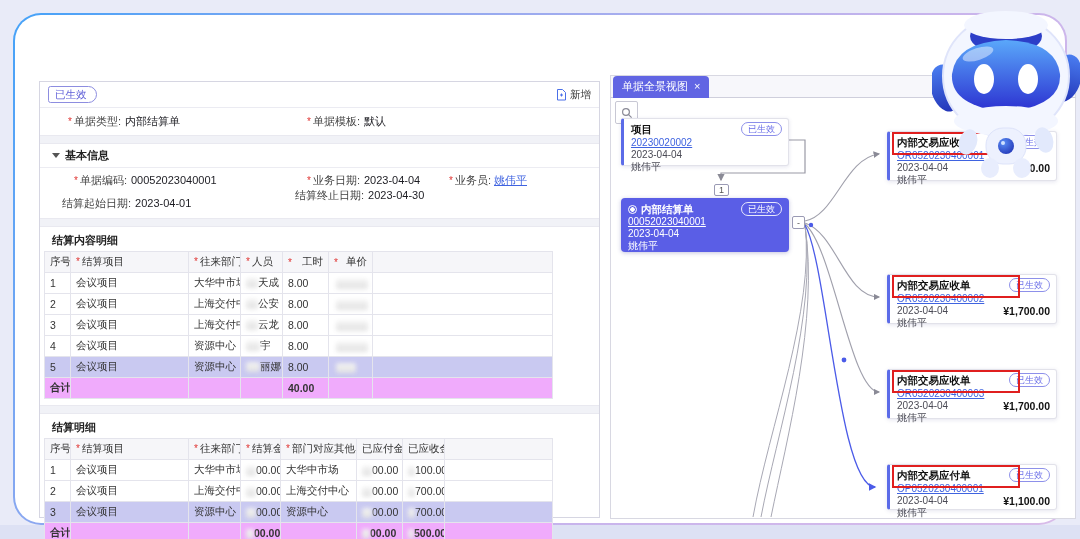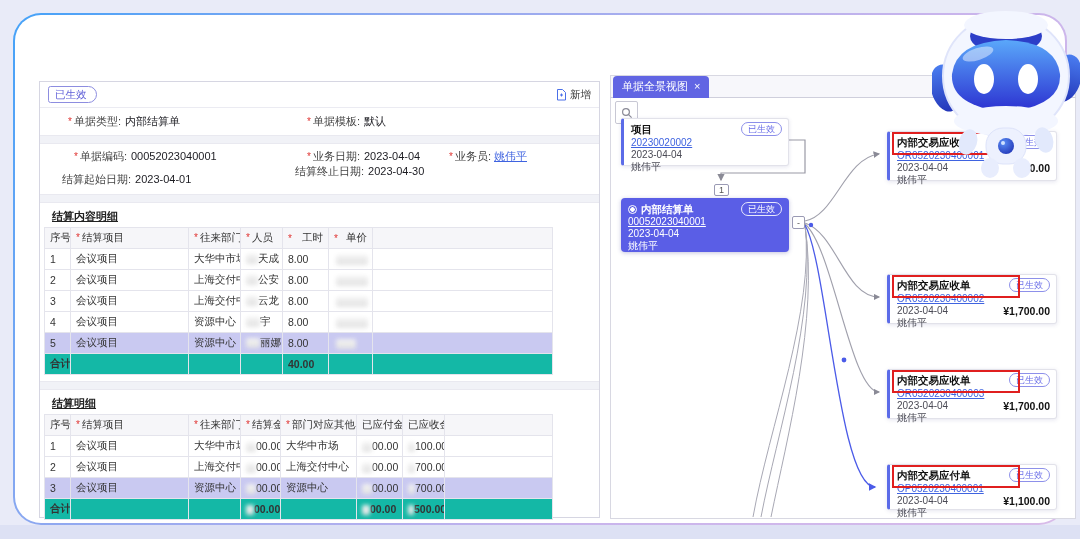--- a/index.html
+++ b/index.html
@@ -23,29 +23,29 @@
   .fi .lbl{color:#444;}
   .fi .val{color:#1c1c22;margin-left:4px;}
   .req{color:#e03432;margin-right:2px;font-size:10px;}
   .gap{height:7px;background:#f1f2f7;border-top:1px solid #e9e9f0;border-bottom:1px solid #e9e9f0;}
   .sec-head{height:23px;display:flex;align-items:center;padding-left:12px;font-weight:bold;color:#222;
     border-bottom:1px solid #ececf2;}
   .tri{width:0;height:0;border-left:4px solid transparent;border-right:4px solid transparent;
     border-top:5px solid #555;margin-right:5px;}
   .basic-rows{position:relative;height:50px;text-decoration:underline;}
   .lnk{color:#3f63e0;text-decoration:underline;cursor:pointer;}
-  .sec-title{height:24px;line-height:26px;padding-left:12px;font-weight:bold;color:#222;text-decoration:underline;}
+  .sec-title{height:24px;line-height:26px;padding-left:12px;font-weight:bold;color:#222;}
   table.grid{border-collapse:collapse;margin-left:4px;width:509px;table-layout:fixed;font-size:10.5px;}
   table.grid th,table.grid td{border:1px solid #e4e4ec;padding:0 5px;height:20px;overflow:hidden;
     white-space:nowrap;font-weight:normal;color:#333;text-align:left;}
   table.grid th{background:#f6f6f9;color:#333;}
   td.c,th.c{text-align:center;padding:0 2px;}
   td.r,th.r{text-align:right;}
   tr.hl td{background:#c9c9f1;}
-  tr.total td{background:#14b8a6;font-weight:bold;}
+  tr.total td{background:#f0abfc;font-weight:bold;}
   .redact{display:inline-block;height:10px;border-radius:2px;vertical-align:middle;
     background:linear-gradient(#f3f3f3,#e2e2e2);filter:blur(2px);}
   .hspread{display:flex;justify-content:space-between;align-items:center;}
 
   
   .right-panel{position:absolute;left:597px;top:62px;width:466px;height:444px;box-sizing:border-box;}
   .tabbar{height:23px;background:#f7f7fb;border:1px solid #d8d8e2;border-bottom:1px solid #cfcfdc;
     box-sizing:border-box;display:flex;align-items:center;}
   .tab{margin-left:2px;background:#6165e3;color:#fff;font-size:11px;border-radius:4px 4px 0 0;
     padding:3px 9px 4px 9px;display:flex;gap:6px;align-items:center;cursor:pointer;}
@@ -98,20 +98,24 @@
         <span>新增</span>
       </span>
     </div>
 
     <div class="form-row">
       <span class="fi" style="left:28px"><span class="req">*</span><span class="lbl">单据类型:</span><span class="val">内部结算单</span></span>
       <span class="fi" style="left:267px"><span class="req">*</span><span class="lbl">单据模板:</span><span class="val">默认</span></span>
     </div>
     <div class="gap"></div>
 
+    <div class="sec-head">
+      <span class="tri"></span>
+      <span>基本信息</span>
+    </div>
     <div class="basic-rows">
       <span class="fi" style="left:34px;top:5px"><span class="req">*</span><span class="lbl">单据编码:</span><span class="val">00052023040001</span></span>
       <span class="fi" style="left:267px;top:5px"><span class="req">*</span><span class="lbl">业务日期:</span><span class="val">2023-04-04</span></span>
       <span class="fi" style="right:72px;top:5px"><span class="req">*</span><span class="lbl">业务员:</span> <span class="lnk">姚伟平</span></span>
       <span class="fi" style="left:22px;top:28px"><span class="lbl">结算起始日期:</span><span class="val">2023-04-01</span></span>
       <span class="fi" style="left:255px;top:20px"><span class="lbl">结算终止日期:</span><span class="val">2023-04-30</span></span>
     </div>
     <div class="gap"></div>
 
     <div class="sec-title">结算内容明细</div>

